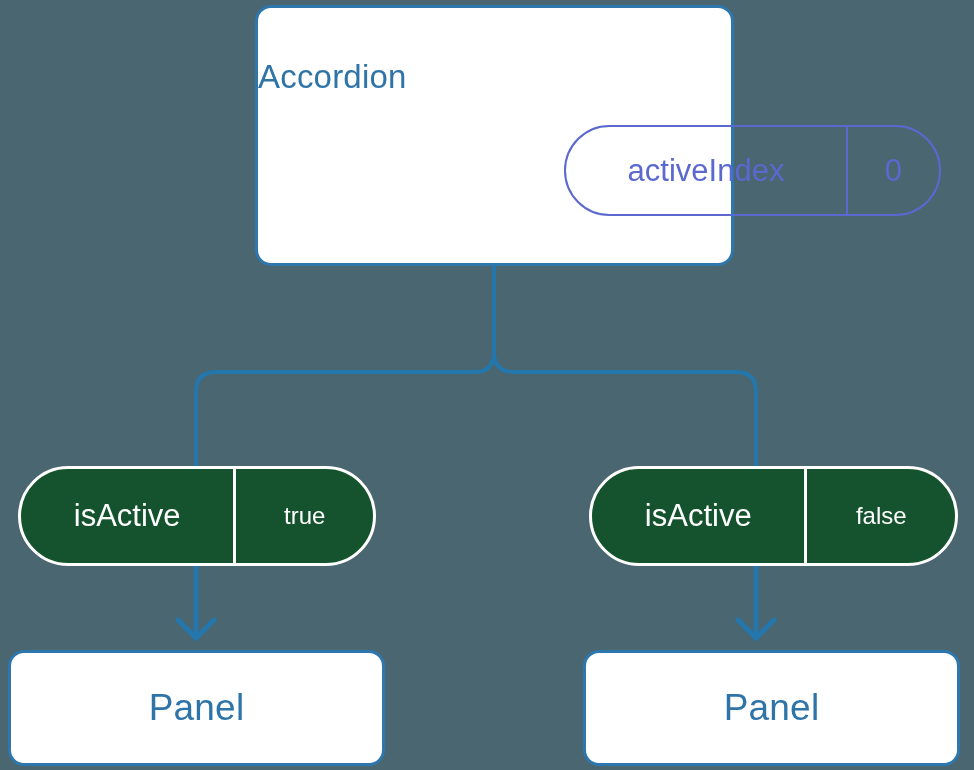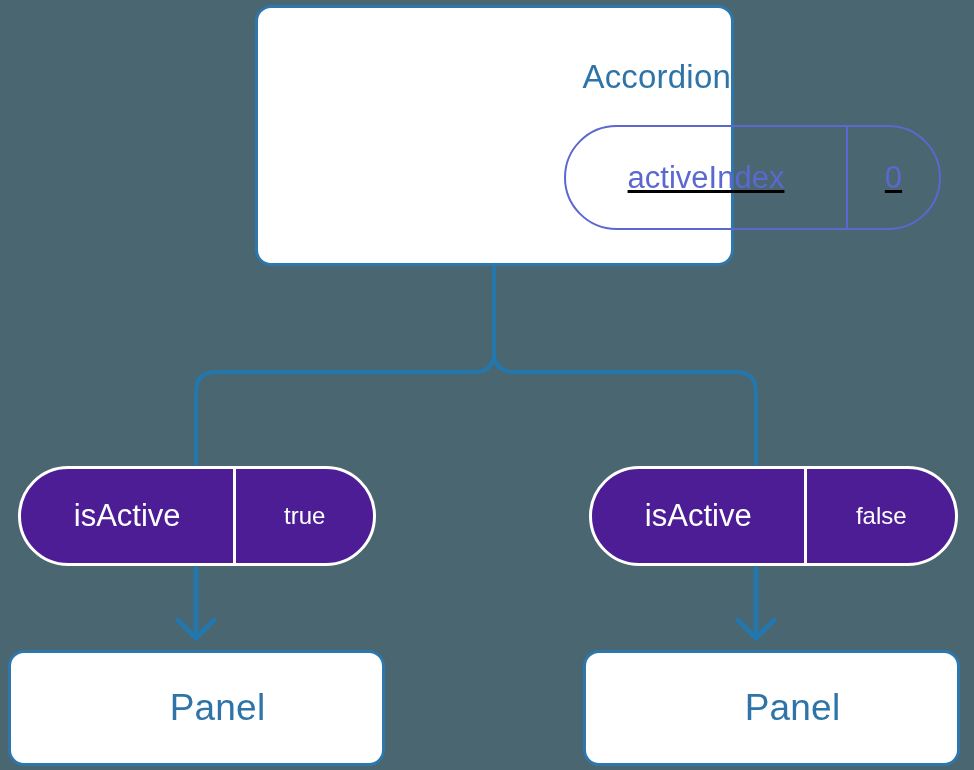--- a/index.html
+++ b/index.html
@@ -31,23 +31,22 @@
     position: absolute;
     background: #ffffff;
     border: 3px solid #2e77ad;
     border-radius: 16px;
     box-sizing: border-box;
   }
   .card-title {
     color: #2e74a8;
     font-size: 33px;
     font-weight: 400;
-    text-align: right;
+    text-align: left;
     letter-spacing: 0.2px;
-    padding-left: 42px;
   }
 
   #card-accordion {
     left: 255px;
     top: 5px;
     width: 479px;
     height: 261px;
   }
   #card-accordion .card-title {
     margin-top: 50px;
@@ -103,38 +102,37 @@
   }
   .pill.outlined .pill-val {
     color: #5b68cf;
     font-size: 31px;
     border-left: 2px solid #5b68cf;
   }
 
   
   .pill.filled {
     border: 3px solid #ffffff;
-    background: #4c1d95;
+    background: #14532d;
   }
   .pill.filled .pill-key {
     color: #ffffff;
     font-size: 31px;
   }
   .pill.filled .pill-val {
     color: #ffffff;
     font-size: 24px;
     border-left: 3px solid #ffffff;
   }
 
   #pill-activeindex {
     left: 306px;
     top: 117px;
     width: 377px;
-    height: 105px;
-    text-decoration: underline;
+    height: 91px;
   }
   #pill-activeindex .pill-key { width: 283px; }
   #pill-activeindex .pill-val { width: 94px; }
 
   #pill-isactive-left {
     left: 18px;
     top: 466px;
     width: 358px;
     height: 100px;
   }

